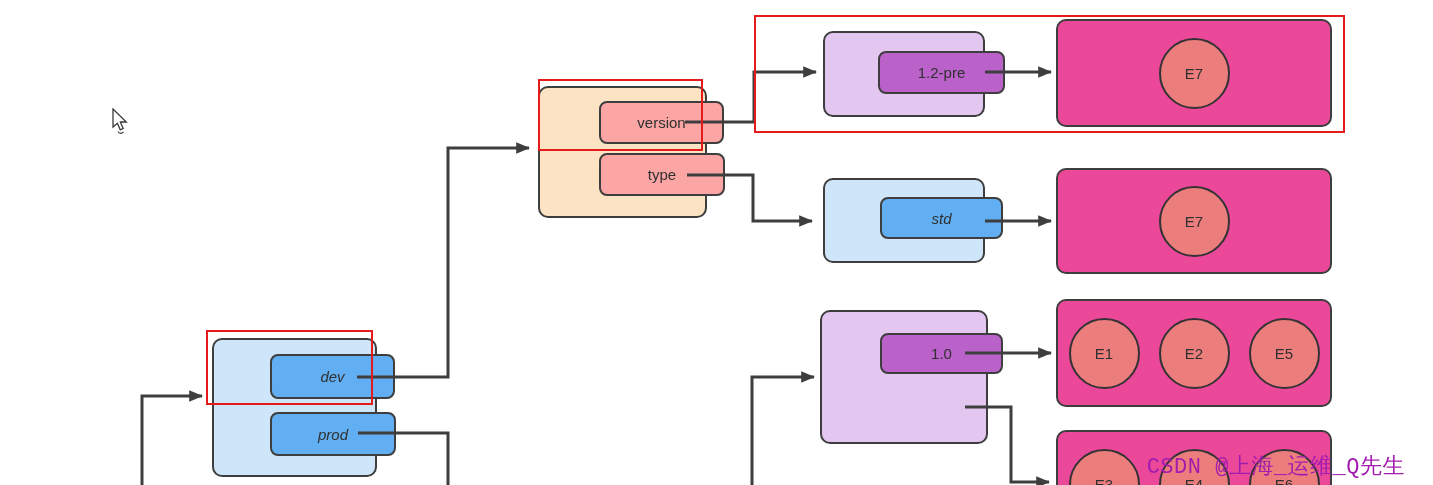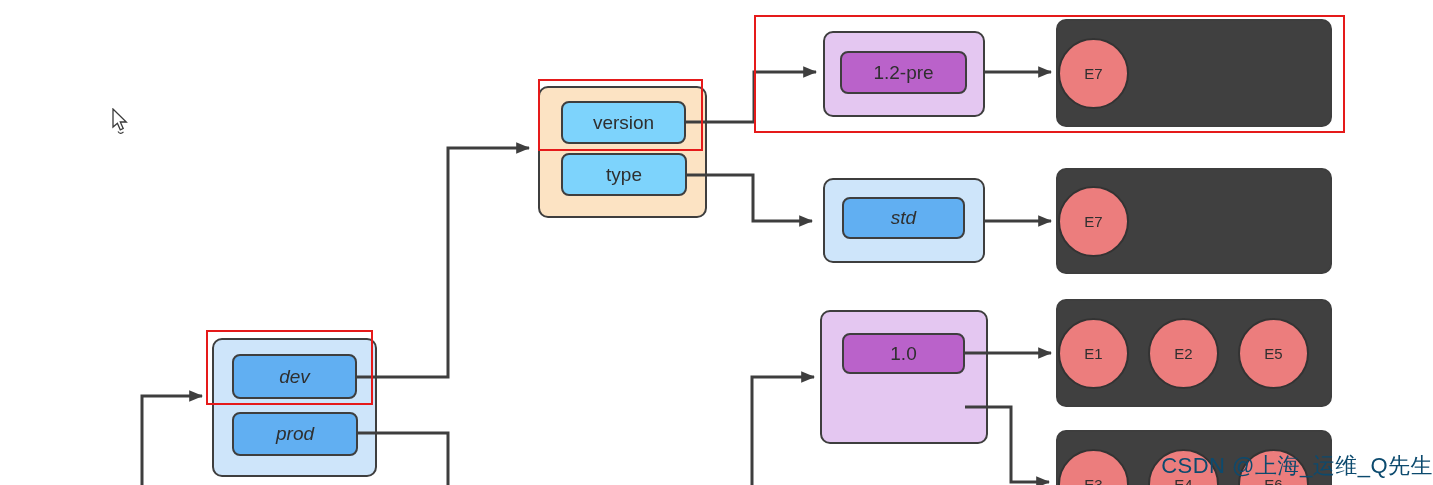--- a/index.html
+++ b/index.html
@@ -2,37 +2,37 @@
 <html><head>
 <meta charset="utf-8">
 <style>
   html,body{margin:0;padding:0;background:#fff;}
   #canvas{
     position:relative;width:1433px;height:485px;background:#ffffff;
     overflow:hidden;font-family:"Liberation Sans",sans-serif;color:#2f2f2f;
   }
   .group{position:absolute;border:2.5px solid #3e3e3e;border-radius:10px;box-sizing:border-box;z-index:10;}
   .node{position:absolute;border:2.5px solid #3e3e3e;border-radius:8px;box-sizing:border-box;
-        display:flex;align-items:center;justify-content:center;font-size:19px;z-index:12;}
+        display:flex;align-items:center;justify-content:center;font-size:15px;z-index:12;margin-left:38px;}
   .g-blue{background:#cee5fa;}
   .g-orange{background:#fce3c3;}
   .g-purple{background:#e4c7f1;}
   .n-blue{background:#61aff2;font-style:italic;}
-  .n-orange{background:#7dd3fc;}
+  .n-orange{background:#fca5a5;}
   .n-purple{background:#ba62ca;}
-  .graybox{position:absolute;background:#404040;border:2.5px solid #3e3e3e;border-radius:10px;
-           box-sizing:border-box;display:flex;align-items:center;justify-content:flex-start;gap:19px;z-index:10;}
+  .graybox{position:absolute;background:#ec4899;border:2.5px solid #3e3e3e;border-radius:10px;
+           box-sizing:border-box;display:flex;align-items:center;justify-content:center;gap:19px;z-index:10;}
   .graybox.clip-bottom{align-items:flex-start;padding-top:17px;}
   .circle{width:71px;height:71px;border-radius:50%;background:#ec7d7d;border:2.5px solid #333333;
           box-sizing:border-box;display:flex;align-items:center;justify-content:center;
           font-size:15px;flex:0 0 auto;}
   .hl{position:absolute;border:2.5px solid #e51a1a;box-sizing:border-box;z-index:30;background:transparent;}
   #connectors{position:absolute;left:0;top:0;z-index:20;pointer-events:none;}
-  .watermark{position:absolute;right:0;bottom:4px;font-size:22px;color:#0c4a6e;
-             z-index:40;letter-spacing:0.5px;white-space:nowrap;}
+  .watermark{position:absolute;right:28px;bottom:4px;font-size:22px;color:#a21caf;
+             z-index:40;letter-spacing:0.5px;white-space:nowrap;font-family:Liberation Mono, monospace;}
   .cursor{position:absolute;left:112px;top:108px;z-index:50;}
 </style>
 </head>
 <body>
 
 <div id="canvas">
 
   <div class="group g-blue" style="left:212px;top:338px;width:165px;height:139px"></div>
   <div class="node n-blue" style="left:232px;top:354px;width:125px;height:45px">dev</div>
   <div class="node n-blue" style="left:232px;top:412px;width:126px;height:44px">prod</div>

